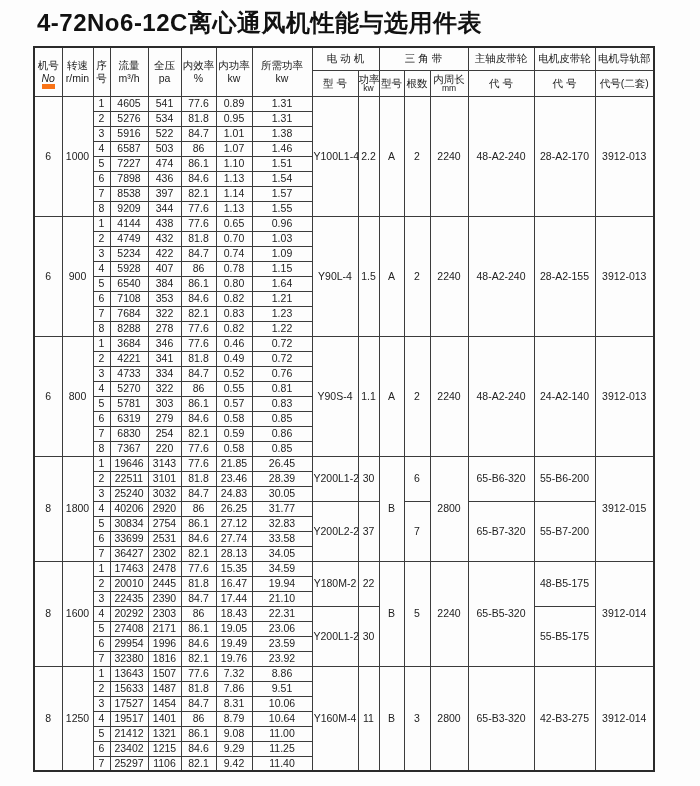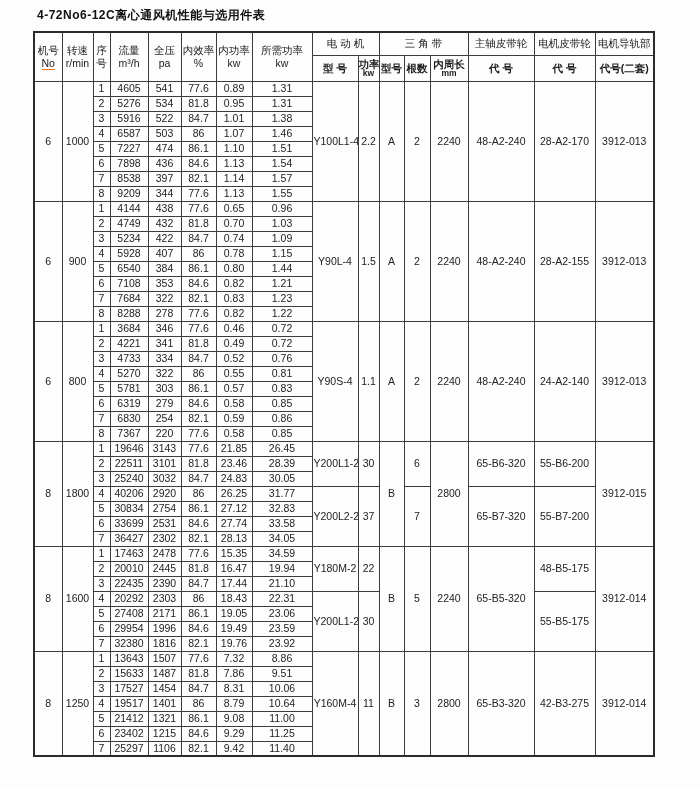--- a/index.html
+++ b/index.html
@@ -4,21 +4,21 @@
 <style>
   * { box-sizing: border-box; margin: 0; padding: 0; }
   html, body { width: 700px; height: 786px; }
   body {
     background: #fdfdfd;
     font-family: "Liberation Sans", sans-serif;
     color: #1b1b1b;
     overflow: hidden;
   }
   .page-title {
-    font-size: 12px;
+    font-size: 24px;
     font-weight: bold;
     letter-spacing: 0.5px;
     padding: 7px 0 0 37px;
     color: #111;
     white-space: nowrap;
   }
   table.perf {
     border-collapse: collapse;
     table-layout: fixed;
     width: 620px;
@@ -28,24 +28,24 @@
   table.perf th, table.perf td {
     border: 1px solid #3c3c3c;
     text-align: center;
     vertical-align: middle;
     font-weight: normal;
     overflow: hidden;
     white-space: nowrap;
   }
   thead th { font-size: 10.5px; line-height: 1.2; padding: 1px 0; }
   thead tr.group-row th { height: 23px; }
-  thead tr.sub-row th { height: 26px; font-weight: bold; }
+  thead tr.sub-row th { height: 26px; }
   thead th .l2 { display: block; }
   .hdr-tiny { font-size: 8.5px; line-height: 0.9; display: block; }
-  .u { border-bottom: 1px solid #f97316; padding-bottom: 0px; }
+  .u { border-bottom: 5px solid #f97316; padding-bottom: 0px; font-style: italic; }
   tbody td {
     font-size: 10.5px;
     height: 15px;
     line-height: 1;
     padding: 0 1px;
     color: #222;
   }
 </style>
 </head>
 <body>
@@ -244,21 +244,21 @@
         <td>86</td>
         <td>0.78</td>
         <td>1.15</td>
       </tr>
       <tr>
         <td>5</td>
         <td>6540</td>
         <td>384</td>
         <td>86.1</td>
         <td>0.80</td>
-        <td>1.44</td>
+        <td>1.64</td>
       </tr>
       <tr>
         <td>6</td>
         <td>7108</td>
         <td>353</td>
         <td>84.6</td>
         <td>0.82</td>
         <td>1.21</td>
       </tr>
       <tr>

